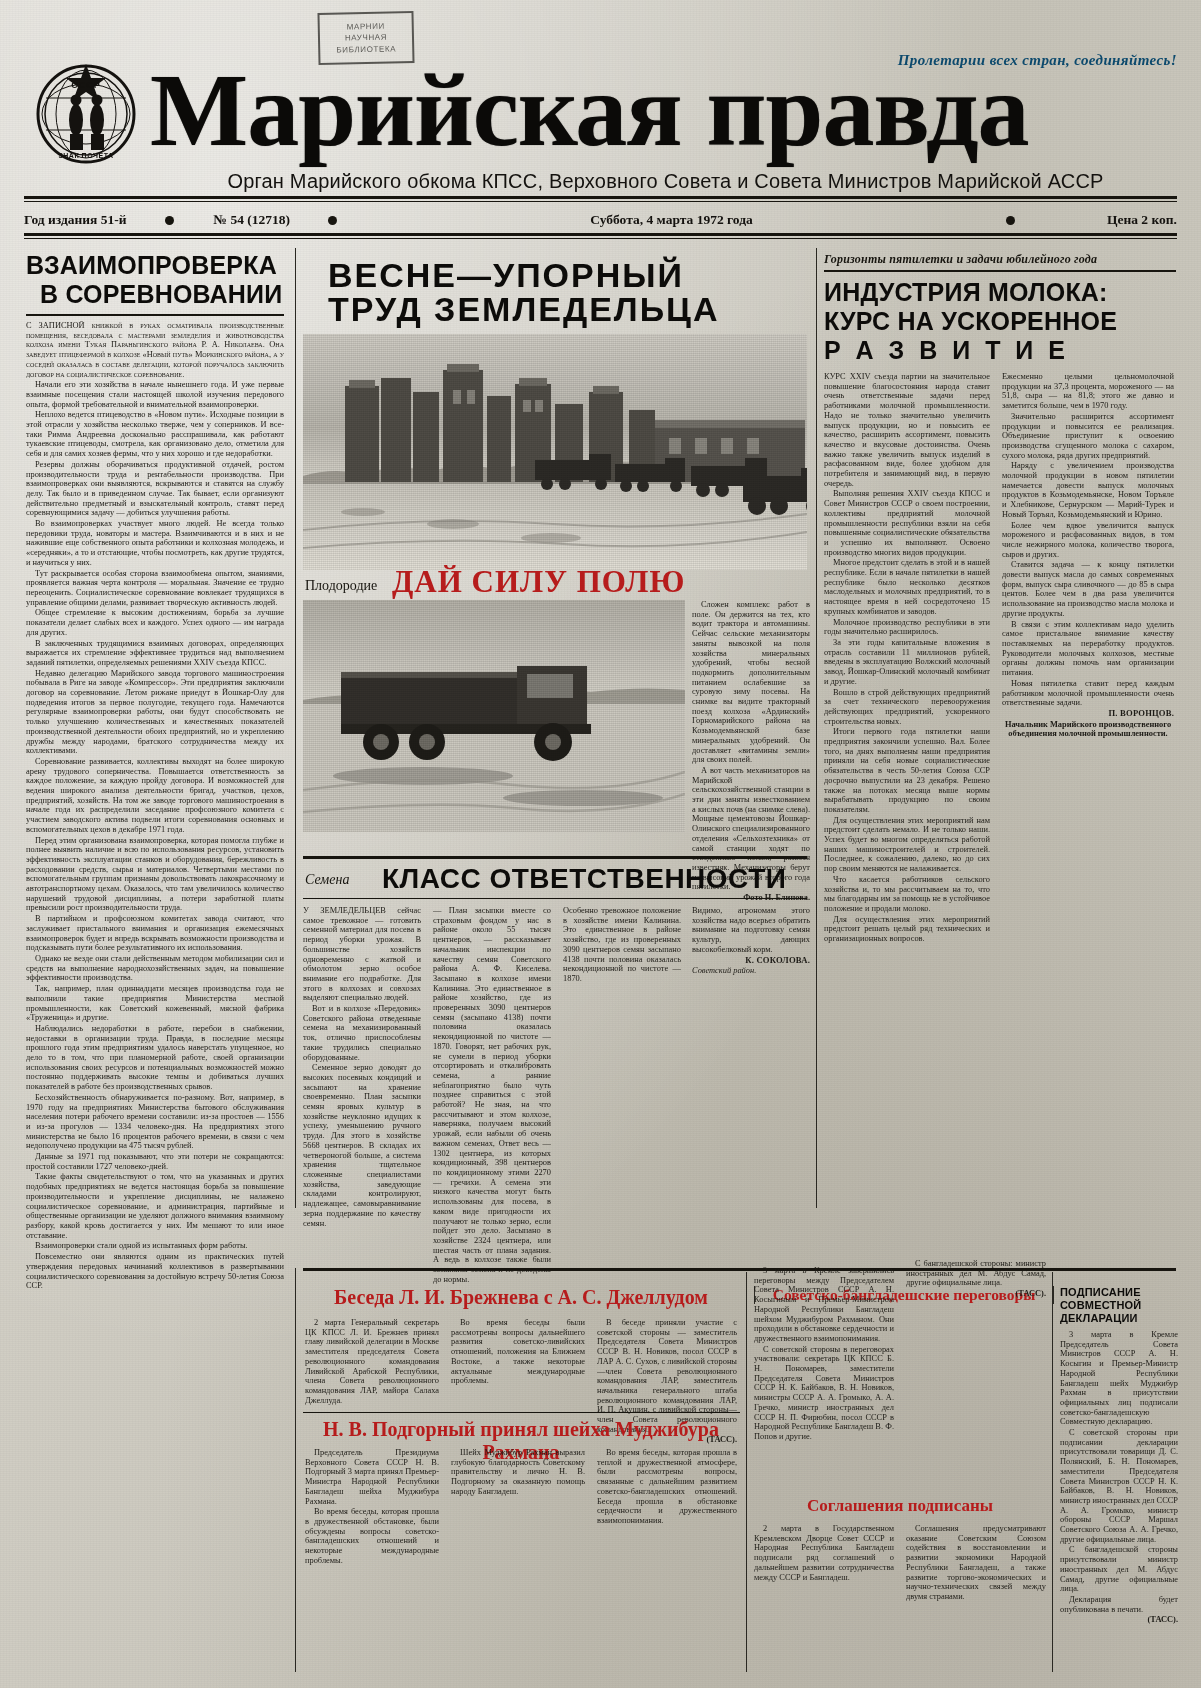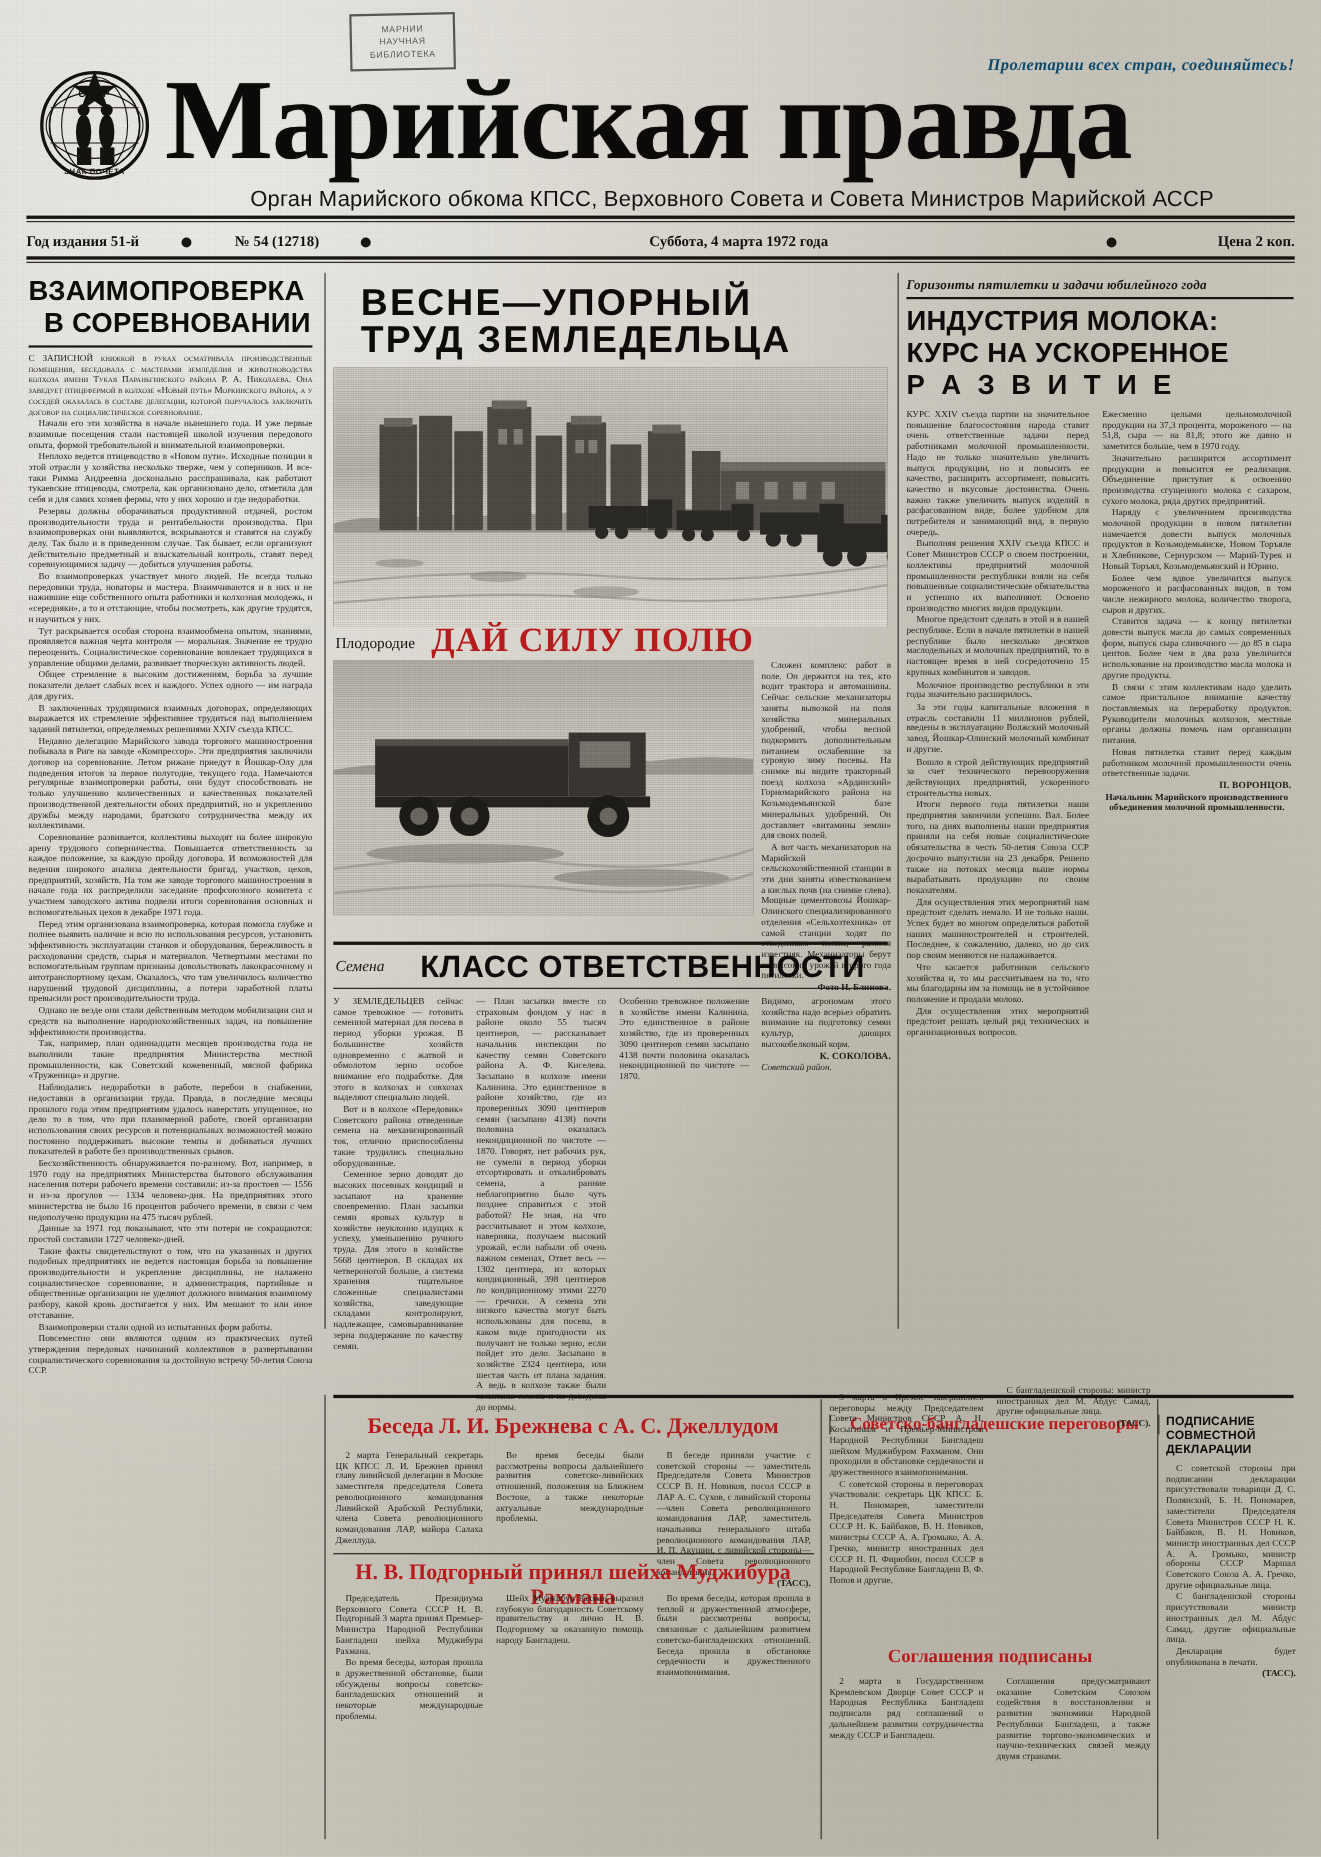--- a/index.html
+++ b/index.html
@@ -180,20 +180,21 @@
       <p>Начали его эти хозяйства в начале нынешнего года. И уже первые взаимные посещения стали настоящей школой изучения передового опыта, формой требовательной и внимательной взаимопроверки.</p>
       <p>Неплохо ведется птицеводство в «Новом пути». Исходные позиции в этой отрасли у хозяйства несколько тверже, чем у соперников. И все-таки Римма Андреевна досконально расспрашивала, как работают тукаевские птицеводы, смотрела, как организовано дело, отметила для себя и для самих хозяев фермы, что у них хорошо и где недоработки.</p>
       <p>Резервы должны оборачиваться продуктивной отдачей, ростом производительности труда и рентабельности производства. При взаимопроверках они выявляются, вскрываются и ставятся на службу делу. Так было и в приведенном случае. Так бывает, если организуют действительно предметный и взыскательный контроль, ставят перед соревнующимися задачу — добиться улучшения работы.</p>
       <p>Во взаимопроверках участвует много людей. Не всегда только передовики труда, новаторы и мастера. Взаимчиваются и в них и не нажившие еще собственного опыта работники и колхозная молодежь, и «середняки», а то и отстающие, чтобы посмотреть, как другие трудятся, и научиться у них.</p>
       <p>Тут раскрывается особая сторона взаимообмена опытом, знаниями, проявляется важная черта контроля — моральная. Значение ее трудно переоценить. Социалистическое соревнование вовлекает трудящихся в управление общими делами, развивает творческую активность людей.</p>
       <p>Общее стремление к высоким достижениям, борьба за лучшие показатели делает слабых всех и каждого. Успех одного — им награда для других.</p>
       <p>В заключенных трудящимися взаимных договорах, определяющих выражается их стремление эффективнее трудиться над выполнением заданий пятилетки, определяемых решениями XXIV съезда КПСС.</p>
       <p>Недавно делегацию Марийского завода торгового машиностроения побывала в Риге на заводе «Компрессор». Эти предприятия заключили договор на соревнование. Летом рижане приедут в Йошкар-Олу для подведения итогов за первое полугодие, текущего года. Намечаются регулярные взаимопроверки работы, они будут способствовать не только улучшению количественных и качественных показателей производственной деятельности обоих предприятий, но и укреплению дружбы между народами, братского сотрудничества между их коллективами.</p>
       <p>Соревнование развивается, коллективы выходят на более широкую арену трудового соперничества. Повышается ответственность за каждое положение, за каждую пройду договора. И возможностей для ведения широкого анализа деятельности бригад, участков, цехов, предприятий, хозяйств. На том же заводе торгового машиностроения в начале года их распределили заседание профсоюзного комитета с участием заводского актива подвели итоги соревнования основных и вспомогательных цехов в декабре 1971 года.</p>
       <p>Перед этим организована взаимопроверка, которая помогла глубже и полнее выявить наличие и всю по использования ресурсов, установить эффективность эксплуатации станков и оборудования, бережливость в расходовании средств, сырья и материалов. Четвертыми местами по вспомогательным группам признаны довольствовать лакокрасочному и автотранспортному цехам. Оказалось, что там увеличилось количество нарушений трудовой дисциплины, а потери заработной платы превысили рост производительности труда.</p>
+      <p>В партийном и профсоюзном комитетах завода считают, что заслуживает пристального внимания и организация ежемесячных взаимопроверок будет и впредь вскрывать возможности производства и подсказывать пути более результативного их использования.</p>
       <p>Однако не везде они стали действенным методом мобилизации сил и средств на выполнение народнохозяйственных задач, на повышение эффективности производства.</p>
       <p>Так, например, план одиннадцати месяцев производства года не выполнили такие предприятия Министерства местной промышленности, как Советский кожевенный, мясной фабрика «Труженица» и другие.</p>
       <p>Наблюдались недоработки в работе, перебои в снабжении, недоставки в организации труда. Правда, в последние месяцы прошлого года этим предприятиям удалось наверстать упущенное, но дело то в том, что при планомерной работе, своей организации использования своих ресурсов и потенциальных возможностей можно постоянно поддерживать высокие темпы и добиваться лучших показателей в работе без производственных срывов.</p>
       <p>Бесхозяйственность обнаруживается по-разному. Вот, например, в 1970 году на предприятиях Министерства бытового обслуживания населения потери рабочего времени составили: из-за простоев — 1556 и из-за прогулов — 1334 человеко-дня. На предприятиях этого министерства не было 16 процентов рабочего времени, в связи с чем недополучено продукции на 475 тысяч рублей.</p>
       <p>Данные за 1971 год показывают, что эти потери не сокращаются: простой составили 1727 человеко-дней.</p>
       <p>Такие факты свидетельствуют о том, что на указанных и других подобных предприятиях не ведется настоящая борьба за повышение производительности и укрепление дисциплины, не налажено социалистическое соревнование, и администрация, партийные и общественные организации не уделяют должного внимания взаимному разбору, какой кровь достигается у них. Им мешают то или иное отставание.</p>
       <p>Взаимопроверки стали одной из испытанных форм работы.</p>
       <p>Повсеместно они являются одним из практических путей утверждения передовых начинаний коллективов в развертывании социалистического соревнования за достойную встречу 50-летия Союза ССР.</p>
     </div>
   </div>
@@ -444,20 +445,21 @@
   </div>
   <div class="body" style="position:absolute;left:906px;top:1524px;width:140px;">
     <p>Соглашения предусматривают оказание Советским Союзом содействия в восстановлении и развитии экономики Народной Республики Бангладеш, а также развитие торгово-экономических и научно-технических связей между двумя странами.</p>
   </div>
 
   <div style="position:absolute;left:1060px;top:1286px;width:118px;">
     <div class="mini-hd">ПОДПИСАНИЕ</div>
     <div class="mini-hd">СОВМЕСТНОЙ</div>
     <div class="mini-hd" style="margin-bottom:5px;">ДЕКЛАРАЦИИ</div>
     <div class="body">
+      <p>3 марта в Кремле Председатель Совета Министров СССР А. Н. Косыгин и Премьер-Министр Народной Республики Бангладеш шейх Муджибур Рахман в присутствии официальных лиц подписали советско-бангладешскую Совместную декларацию.</p>
       <p>С советской стороны при подписании декларации присутствовали товарищи Д. С. Полянский, Б. Н. Пономарев, заместители Председателя Совета Министров СССР Н. К. Байбаков, В. Н. Новиков, министр иностранных дел СССР А. А. Громыко, министр обороны СССР Маршал Советского Союза А. А. Гречко, другие официальные лица.</p>
       <p>С бангладешской стороны присутствовали министр иностранных дел М. Абдус Самад, другие официальные лица.</p>
       <p>Декларация будет опубликована в печати.</p>
       <p class="tass">(ТАСС).</p>
     </div>
   </div>
 
 </div>
 <div id="grain"></div>
 

